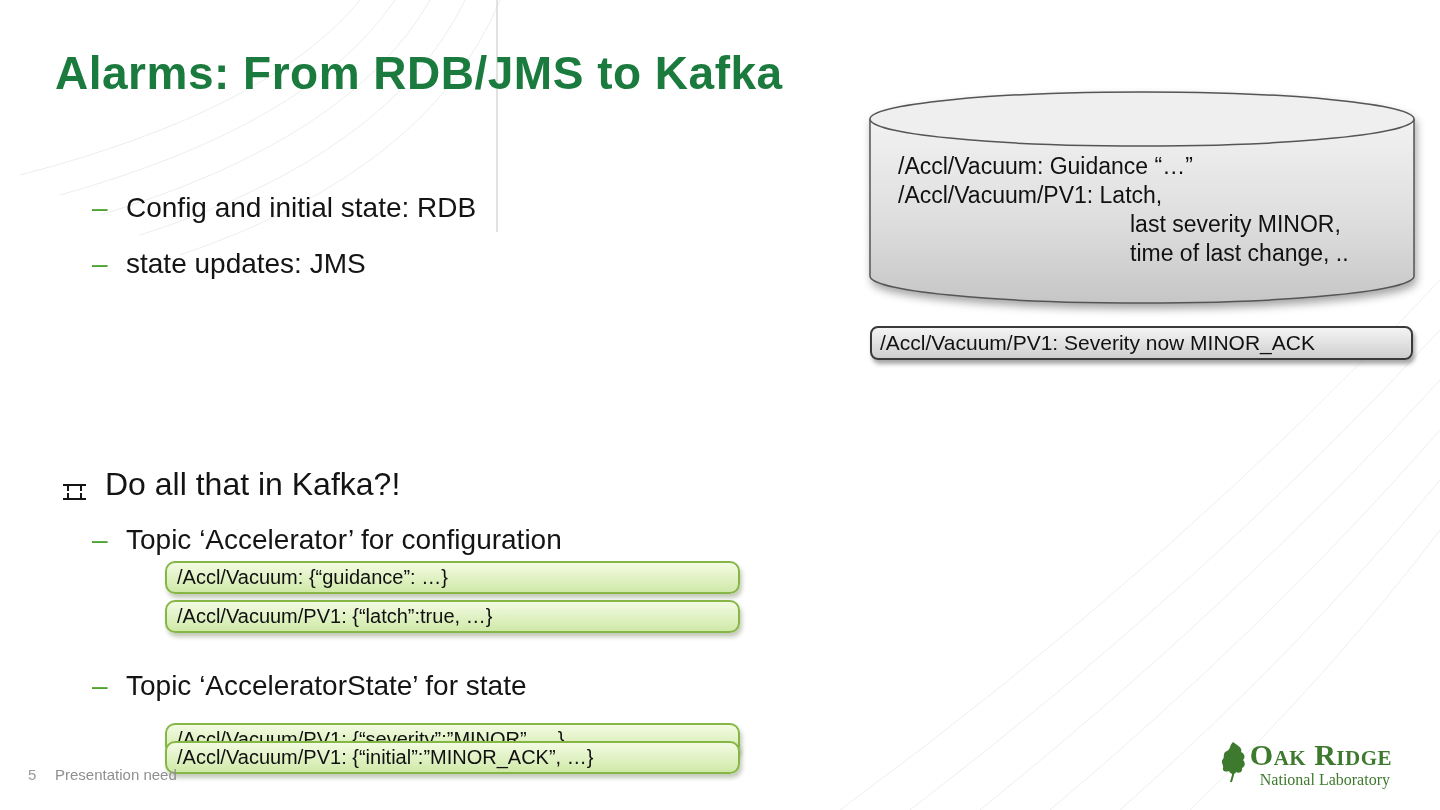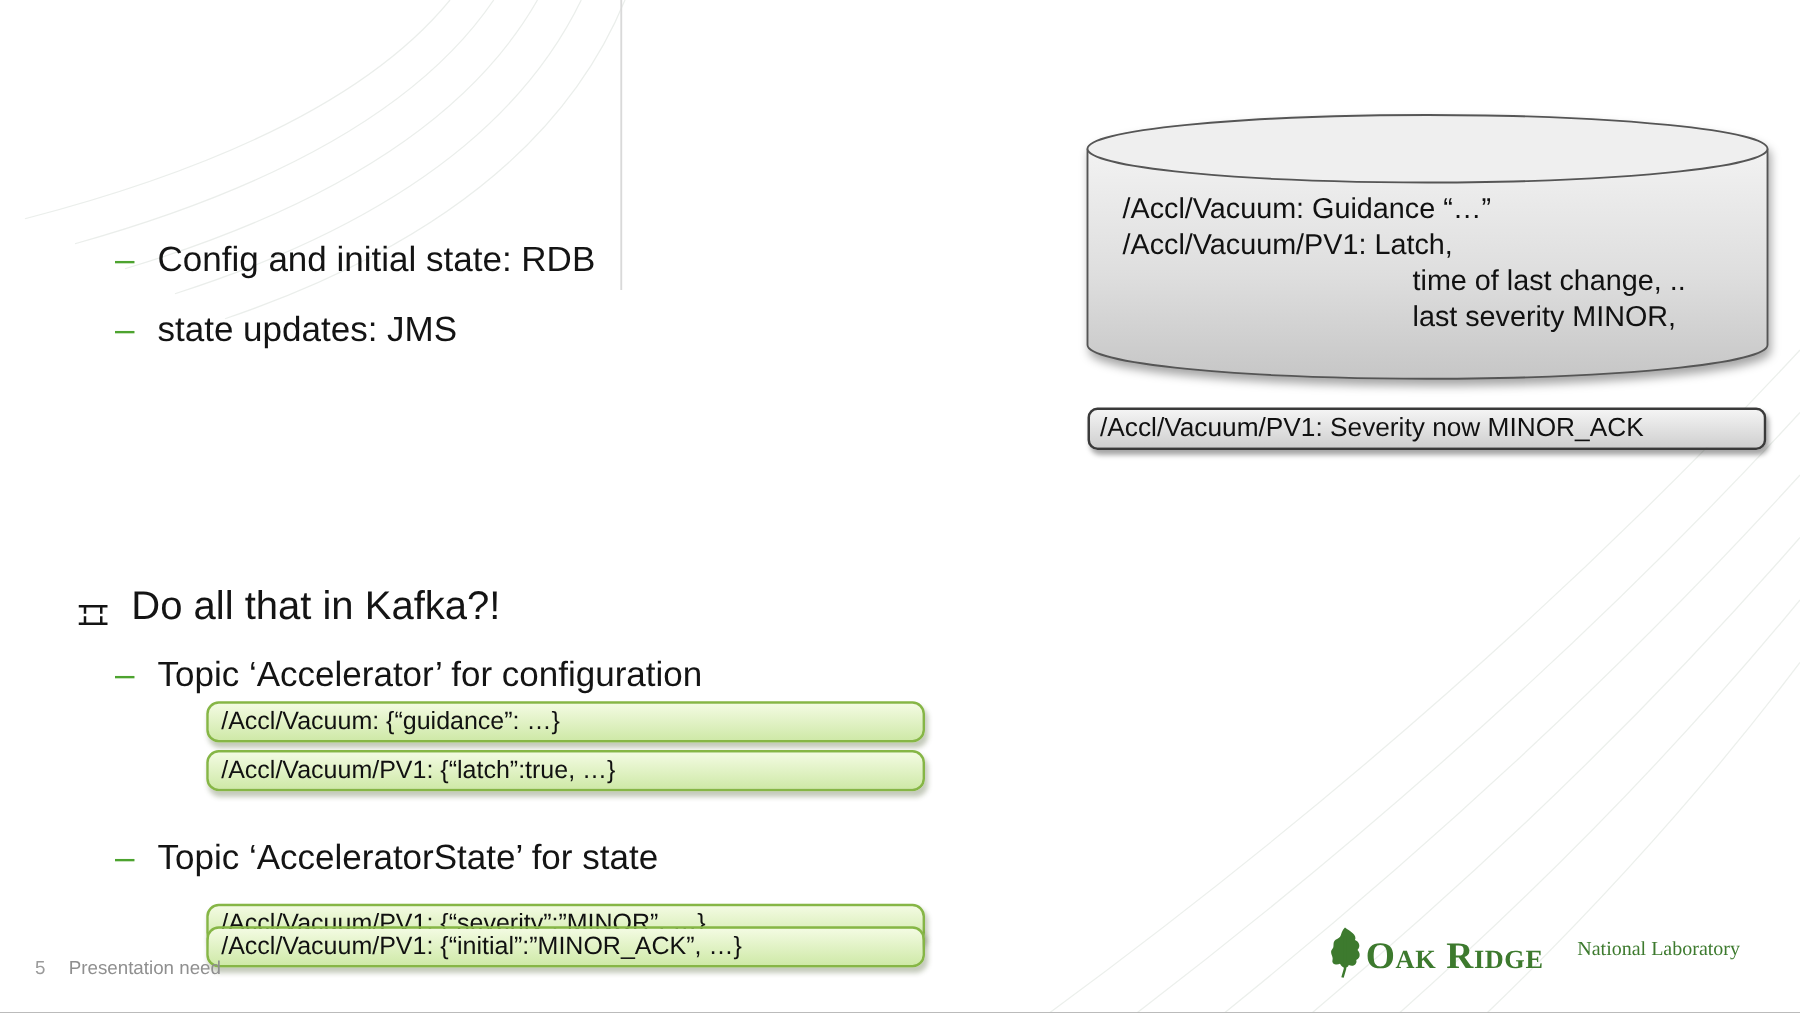--- a/index.html
+++ b/index.html
@@ -76,21 +76,21 @@
   .footer-text {
     position: absolute; left: 55px; top: 766px;
     font-size: 15px; color: #8f8f8f;
   }
 
   
   .ornl-logo {
     position: absolute; right: 48px; bottom: 22px;
     display: flex; align-items: center; gap: 4px;
   }
-  .ornl-text { display: flex; flex-direction: row; line-height: 1; gap: 17px; }
+  .ornl-text { display: flex; flex-direction: column; line-height: 1; }
   .ornl-name {
     font-family: "Liberation Serif", serif;
     font-variant: small-caps;
     font-weight: 700;
     font-size: 30px; color: #3d7a2e; letter-spacing: 0.5px;
   }
   .ornl-sub {
     font-family: "Liberation Serif", serif;
     font-size: 16px; color: #3d7a2e; margin-top: 2px; padding-left: 10px;
   }
@@ -112,20 +112,21 @@
     <g fill="none" stroke="#a8b8a8" stroke-width="1" opacity="0.22">
       <path d="M1440 280 Q 1180 560 840 810"></path>
       <path d="M1440 330 Q 1210 580 910 810"></path>
       <path d="M1440 380 Q 1240 600 980 810"></path>
       <path d="M1440 430 Q 1270 625 1050 810"></path>
       <path d="M1440 480 Q 1300 650 1120 810"></path>
       <path d="M1440 530 Q 1330 675 1190 810"></path>
     </g>
   </svg>
 
+  <h1 class="title">Alarms: From RDB/JMS to Kafka</h1>
 
 
   <div class="bullet-row" style="left:92px; top:192px;">
     <span class="dash">–</span>
     <span>Config and initial state: RDB</span>
   </div>
   <div class="bullet-row" style="left:92px; top:248px;">
     <span class="dash">–</span>
     <span>state updates: JMS</span>
   </div>
@@ -138,22 +139,22 @@
           <stop offset="0.55" stop-color="#dedede"></stop>
           <stop offset="1" stop-color="#c6c6c6"></stop>
         </linearGradient>
       </defs>
       <path d="M2 29 L2 186 A 272 27 0 0 0 546 186 L546 29" fill="url(#cylBody)" stroke="#555" stroke-width="1.5"></path>
       <ellipse cx="274" cy="29" rx="272" ry="27" fill="#efefef" stroke="#555" stroke-width="1.5"></ellipse>
     </svg>
     <div class="cylinder-text">
       <div>/Accl/Vacuum: Guidance “…”</div>
       <div>/Accl/Vacuum/PV1: Latch,</div>
+      <div class="indent">last severity MINOR,</div>
       <div class="indent">time of last change, ..</div>
-      <div class="indent">last severity MINOR,</div>
     </div>
   </div>
 
   <div class="jms-box">
     <span>/Accl/Vacuum/PV1: Severity now MINOR_ACK</span>
   </div>
 
   <span class="table-icon">
     <svg width="27" height="21" viewBox="0 0 27 21">
       <path d="M2 4 H25 M7 4 V10 M20 4 V10 M2 18 H25 M7 18 V12 M20 18 V12" stroke="#141414" stroke-width="2" fill="none"></path>

